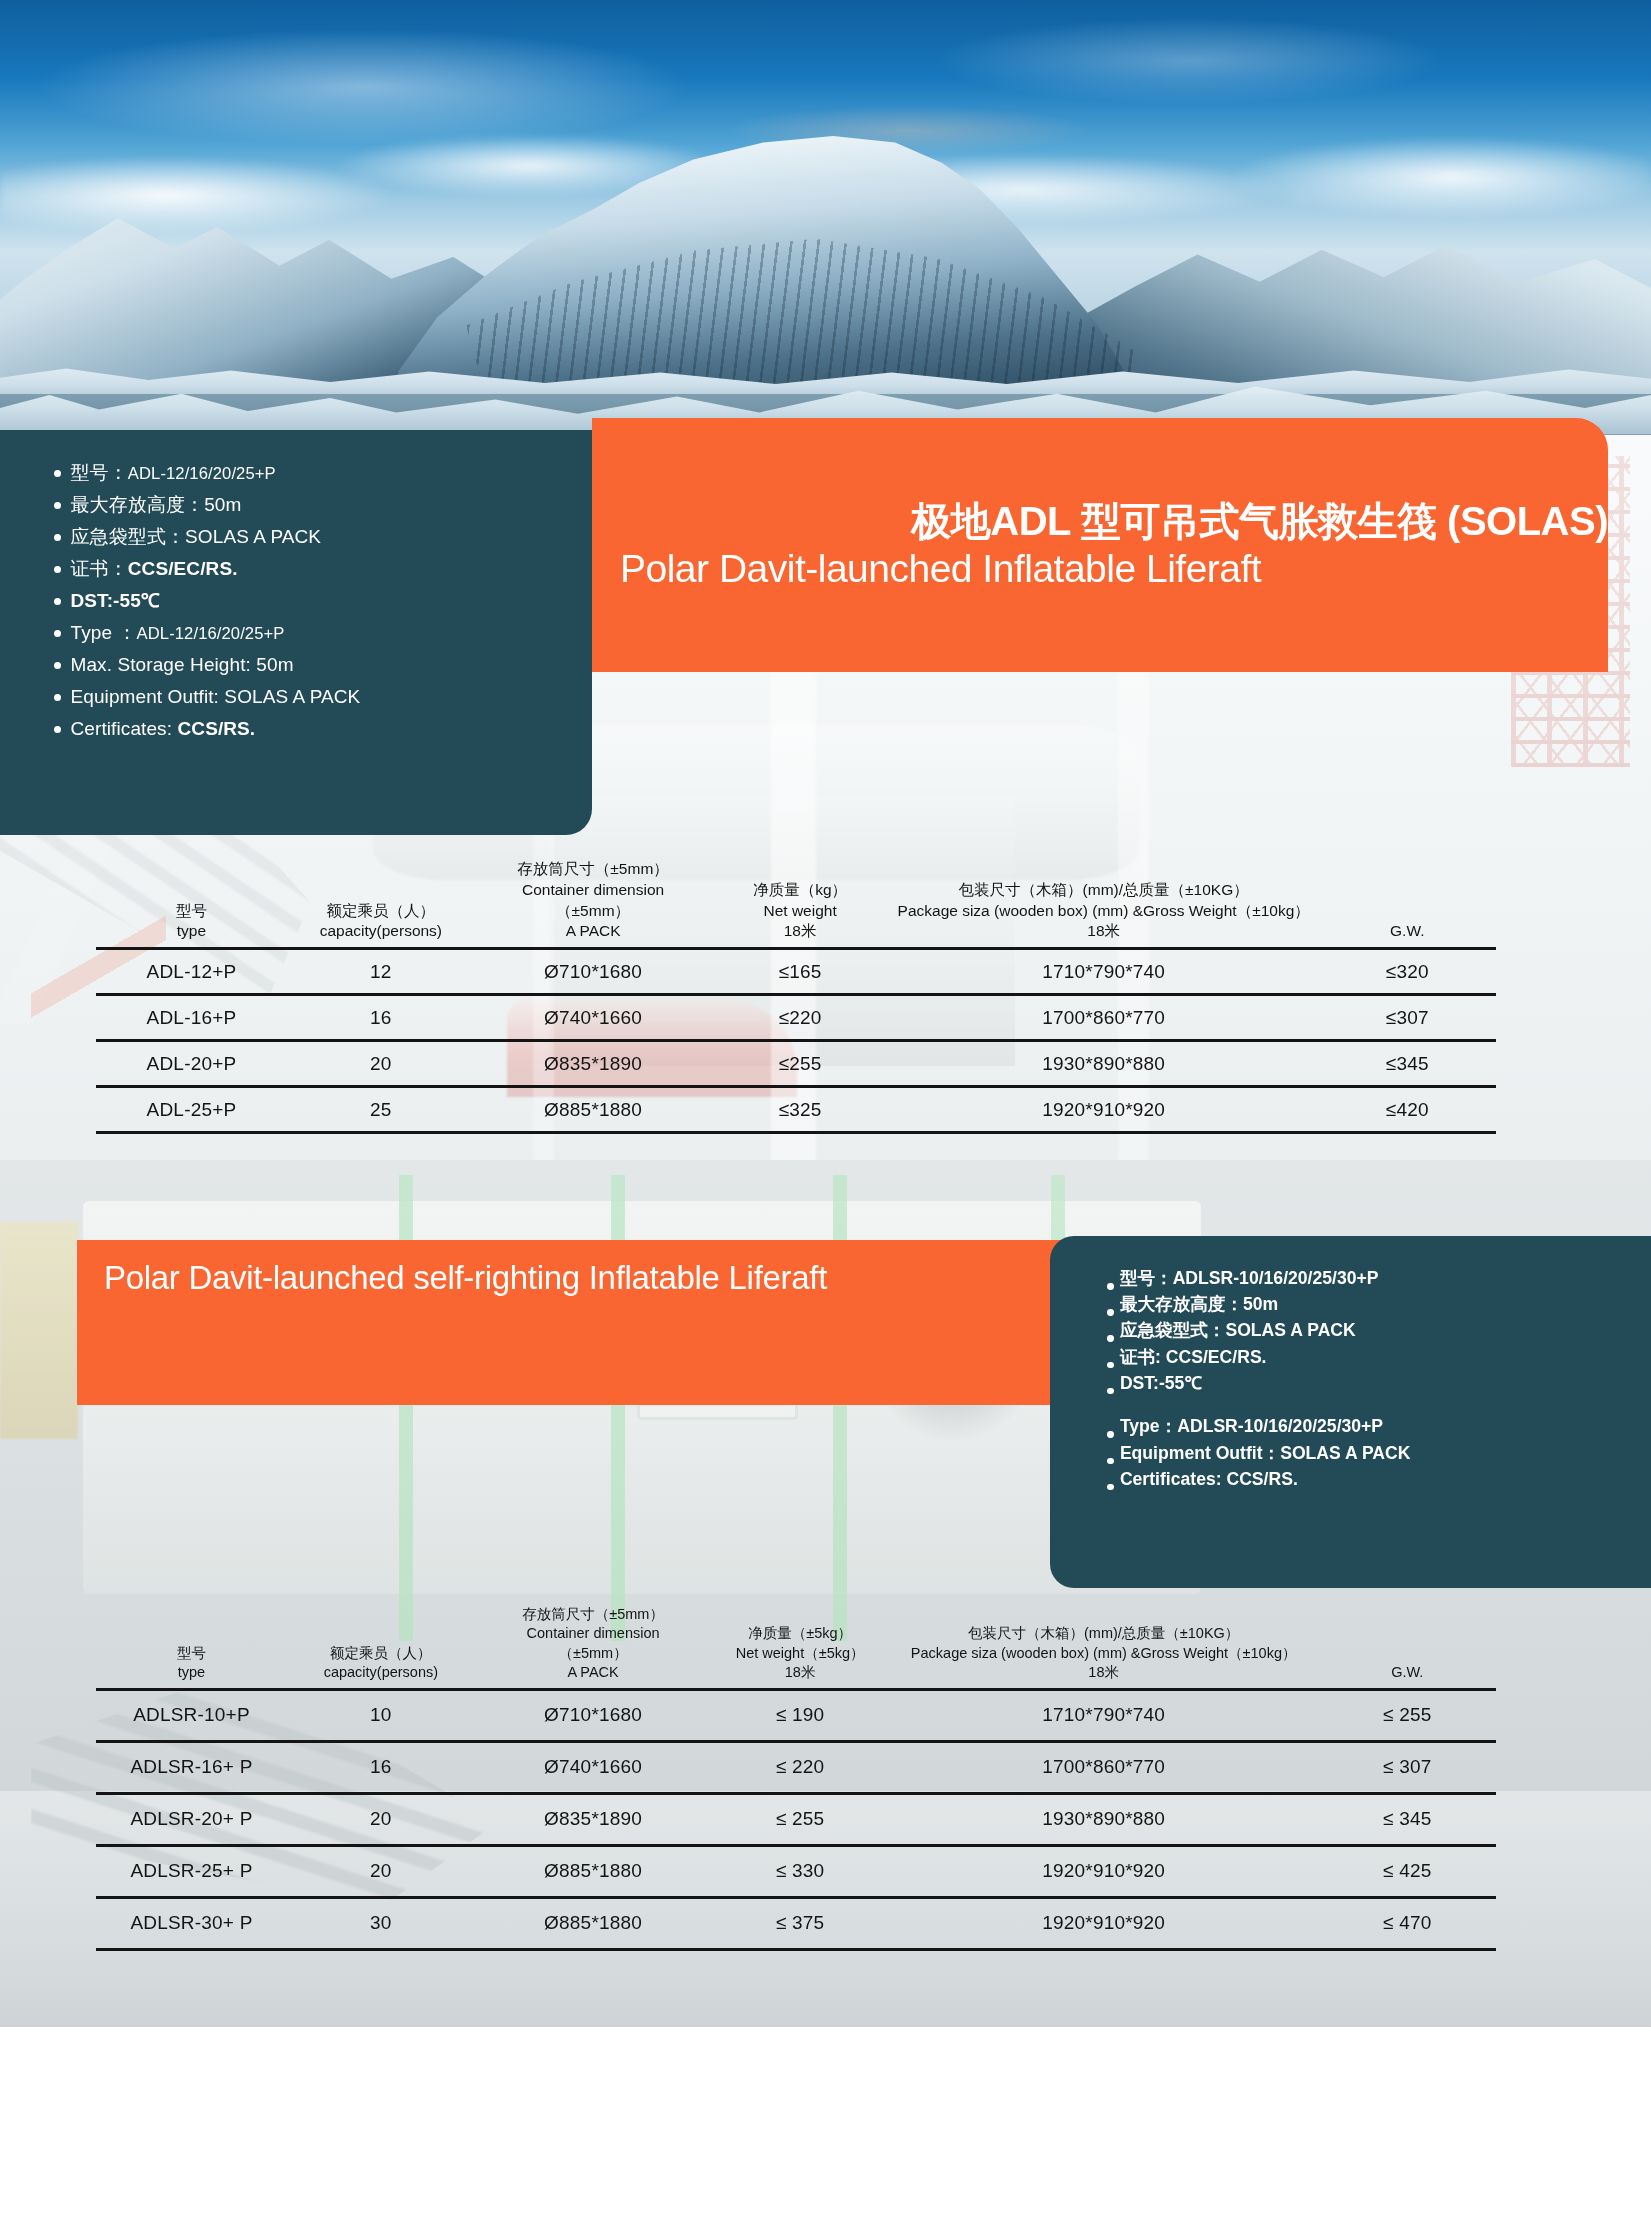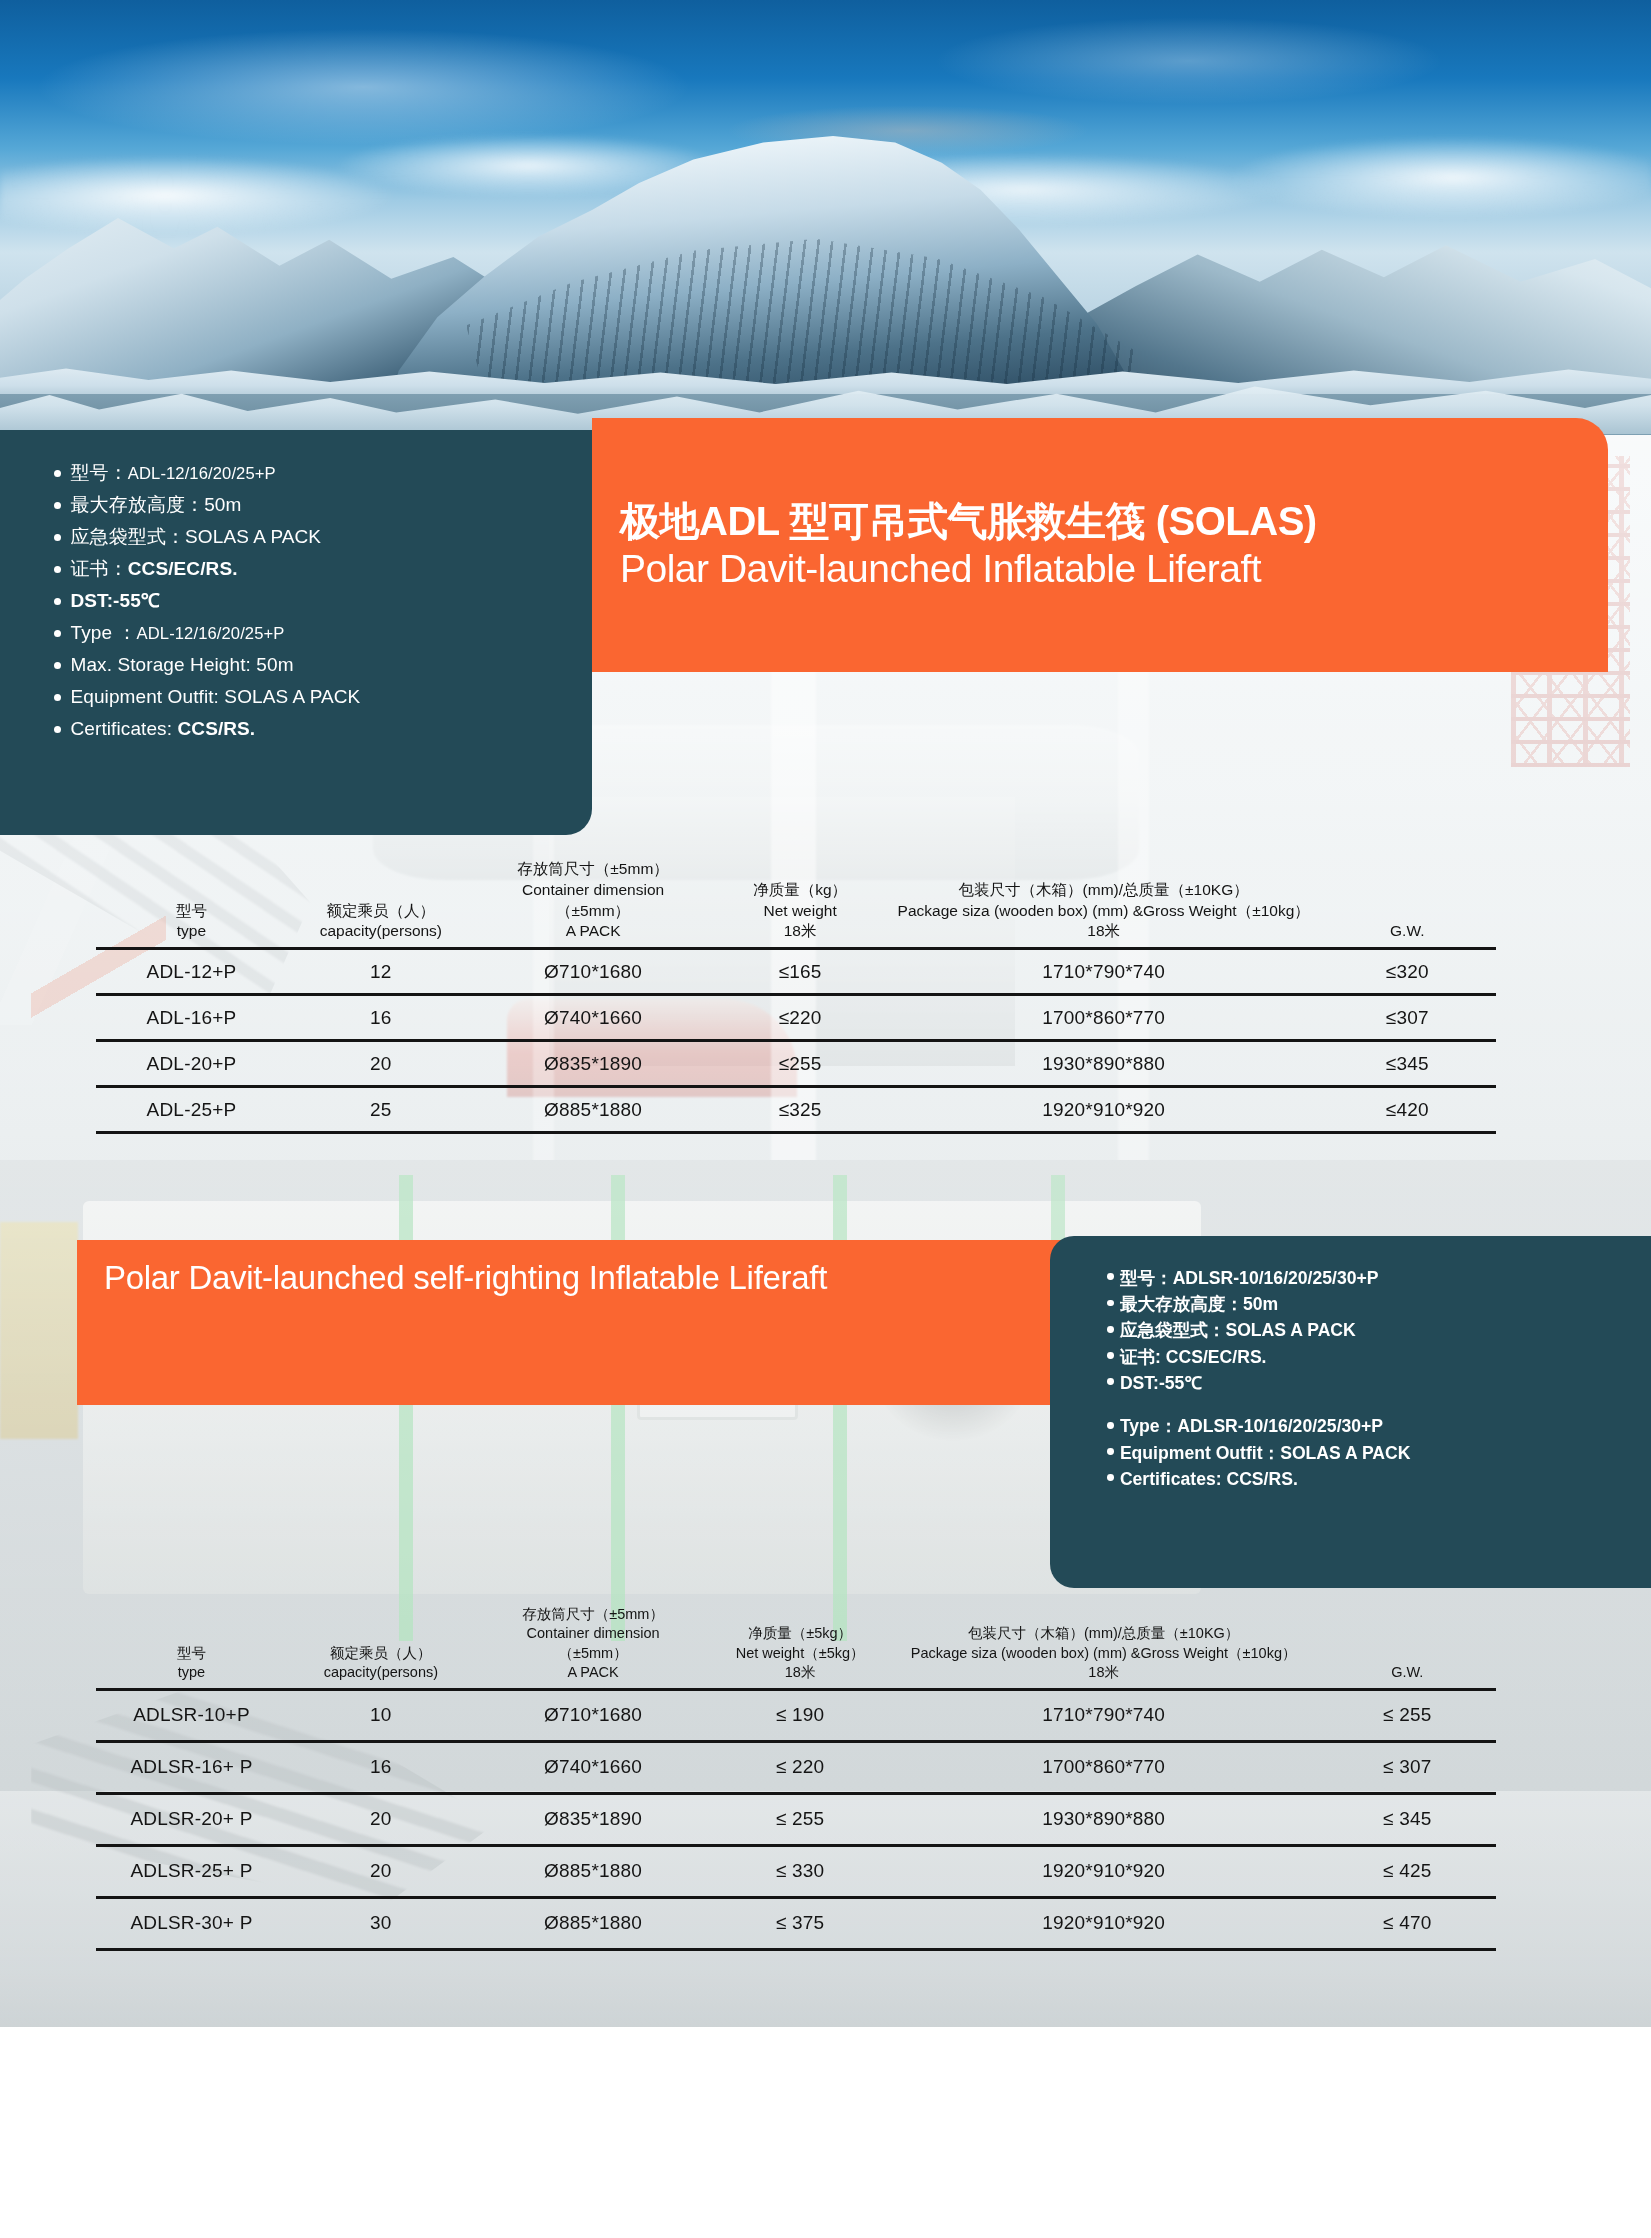--- a/index.html
+++ b/index.html
@@ -130,41 +130,41 @@
   .bullets li .txt.bold{font-weight:bold;}
   .bullets li .txt .sm{font-size:16.6px;}
 
   
   .titlebar1{
     position:absolute;left:592px;top:418px;width:1016px;height:254px;
     background:#fa6631;border-radius:0 32px 0 0;
     display:flex;flex-direction:column;justify-content:center;
     padding-left:28px;box-sizing:border-box;
   }
-  .titlebar1 .cn{color:#fff;font-size:40px;font-weight:bold;line-height:1.18;letter-spacing:-0.5px;white-space:nowrap;}
+  .titlebar1 .cn{color:#fff;font-size:40px;font-weight:bold;line-height:1.18;letter-spacing:-0.5px;white-space:nowrap;text-align:right;}
   .titlebar1 .en{color:#fff;font-size:39px;line-height:1.18;letter-spacing:-0.5px;white-space:nowrap;}
 
   
   .titlebar2{
     position:absolute;left:77px;top:1240px;width:1019px;height:165px;
     background:#fa6631;
     display:flex;flex-direction:column;justify-content:flex-start;
     padding:17.6px 0 0 27px;box-sizing:border-box;
   }
   .titlebar2 .cn{color:#fff;font-size:35px;font-weight:bold;line-height:1.2;letter-spacing:-0.5px;white-space:nowrap;}
   .titlebar2 .en{color:#fff;font-size:33px;line-height:1.2;letter-spacing:-0.3px;white-space:nowrap;}
 
   
   .specpanel2{
     position:absolute;left:1050px;top:1236px;width:601px;height:352px;
     background:#234a57;border-radius:24px 0 0 24px;
     padding:30px 0 0 0;box-sizing:border-box;
   }
   .bullets2{list-style:none;margin:0;padding:0;}
-  .bullets2 li{display:flex;align-items:center;color:#fff;padding-left:57px;margin-bottom:0.5px;}
+  .bullets2 li{display:flex;align-items:flex-end;color:#fff;padding-left:57px;margin-bottom:0.5px;}
   .bullets2 li .dot{width:6.7px;height:6.7px;border-radius:50%;background:#fff;flex:0 0 6.7px;margin-right:6.2px;transform:translateY(-2.1px);}
   .bullets2 li .txt{font-size:17.6px;line-height:1.46;letter-spacing:0;white-space:nowrap;font-weight:bold;}
   .bullets2 li.gap{height:17.6px;margin:0;padding:0;}
 
   
   .spectable{position:absolute;border-collapse:collapse;}
   .spectable th,.spectable td{
     color:#141414;text-align:center;vertical-align:middle;padding:0;font-weight:normal;
   }
   .spectable thead th{font-size:15.5px;line-height:1.34;padding-bottom:5.2px;vertical-align:bottom;}

